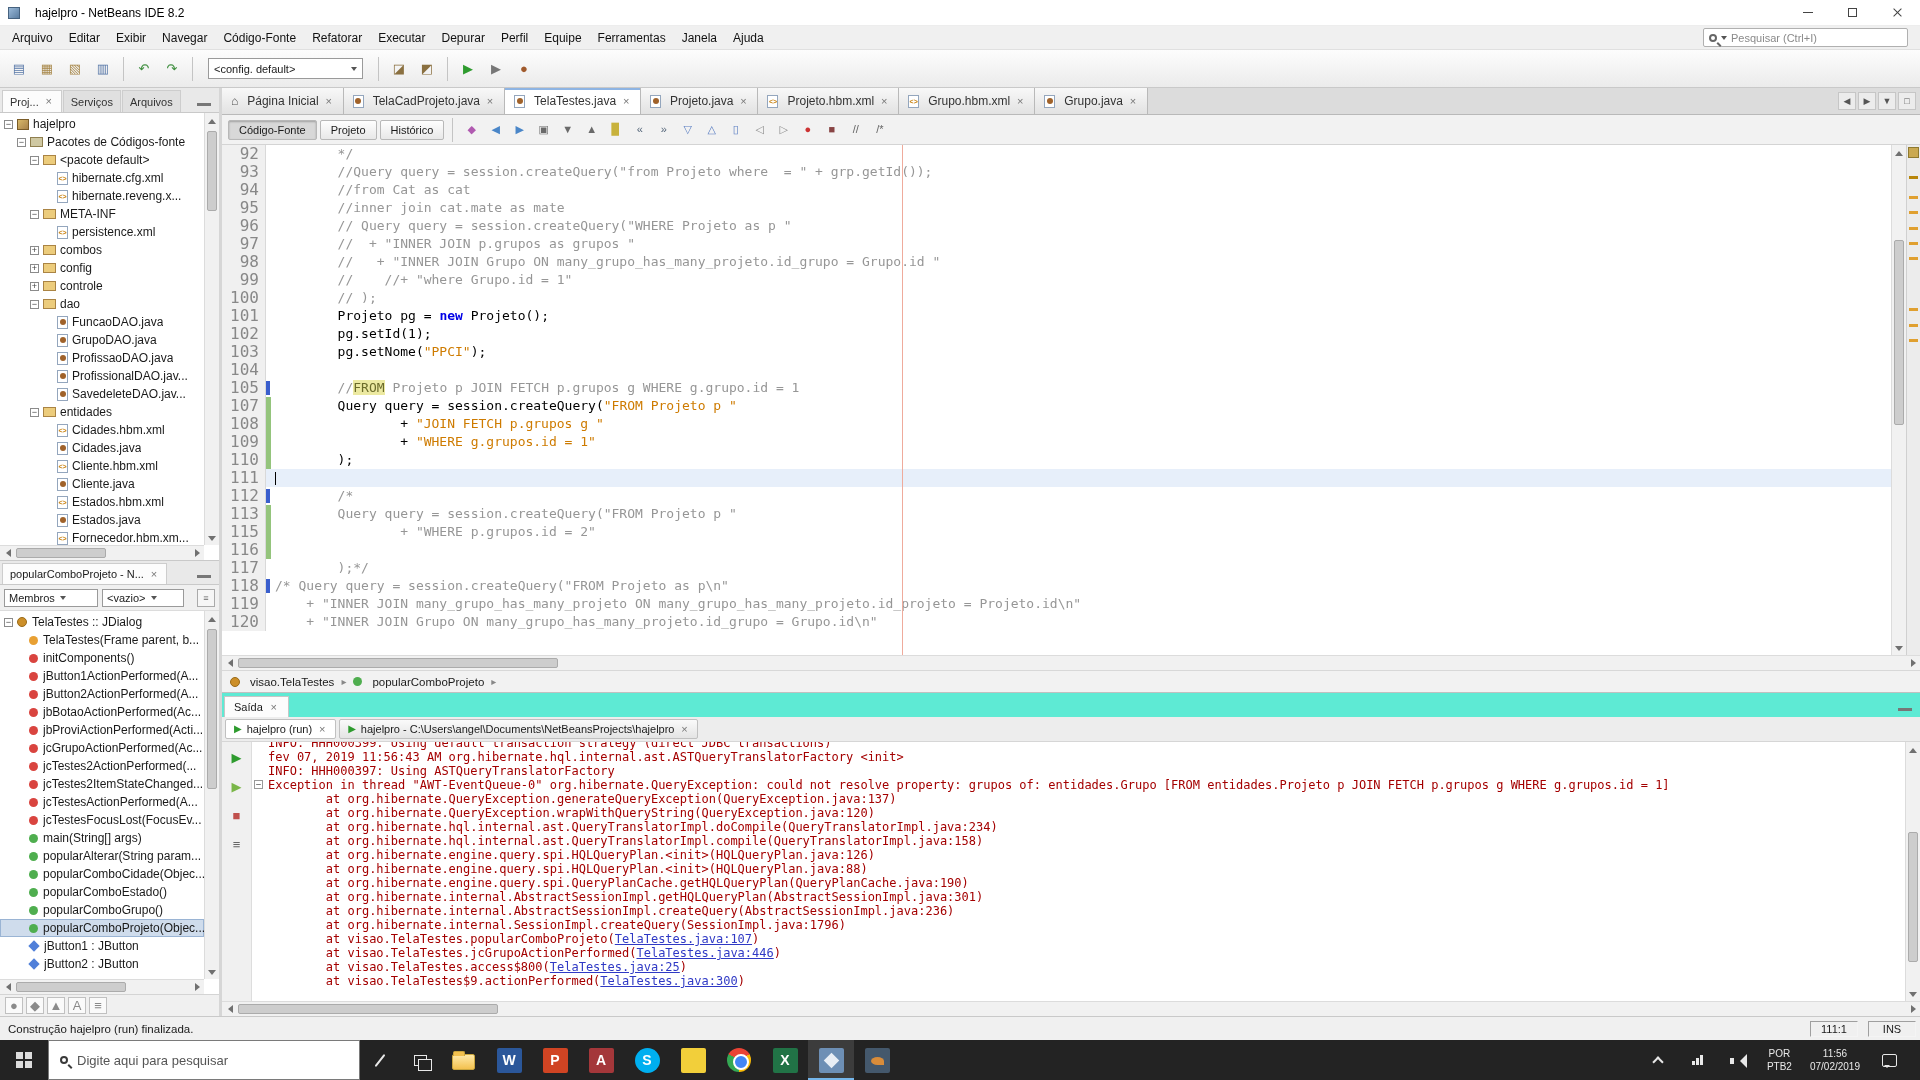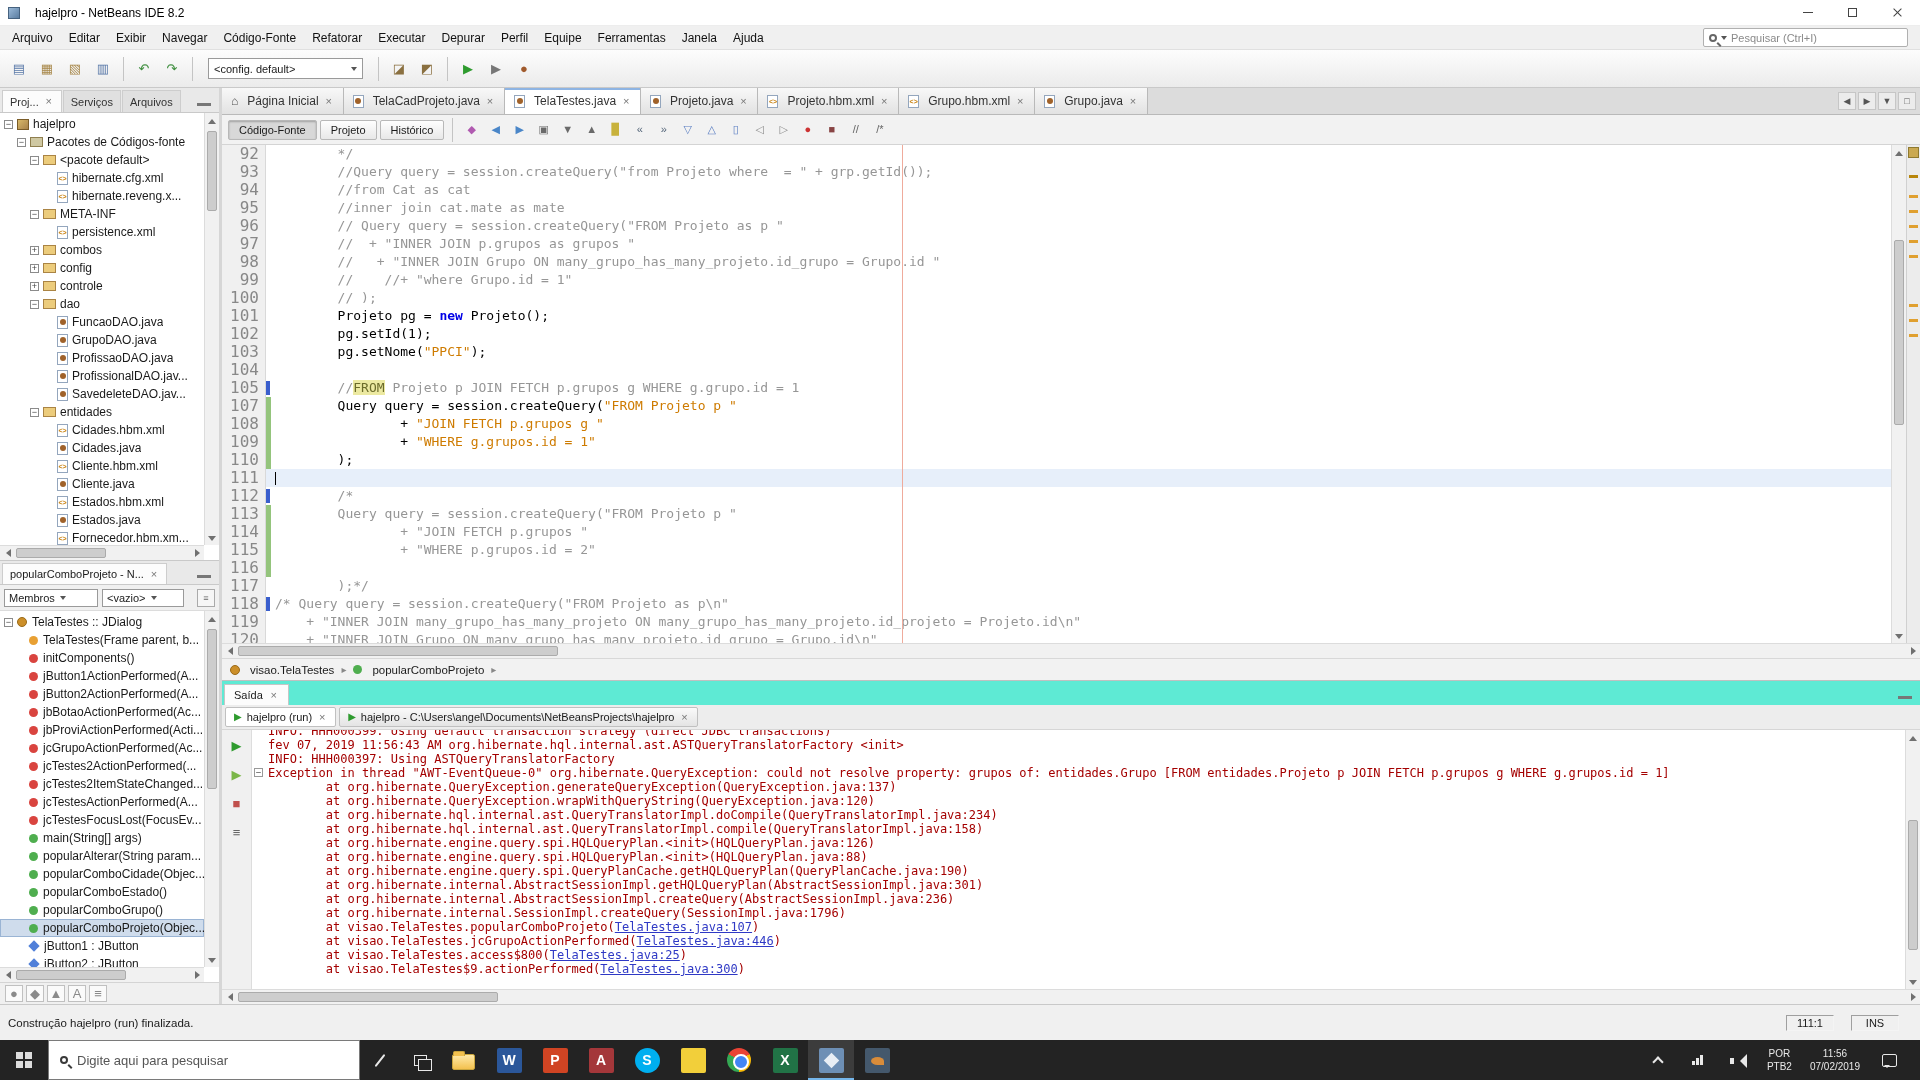--- a/index.html
+++ b/index.html
@@ -149,23 +149,23 @@
   .obtn{width:22px;height:22px;display:flex;align-items:center;justify-content:center}
   .outcontent{flex:1;position:relative;overflow:hidden;background:#fff}
   .olines{position:absolute;left:0;right:15px;top:-6px;font-family:"DejaVu Sans Mono",monospace;font-size:12px;line-height:14px}
   .orow{position:relative;padding-left:16px;white-space:pre;height:14px}
   .oerr{color:#a40000}
   .olink{color:#2f39c5;text-decoration:underline}
   .fold{position:absolute;left:2px;top:2px;width:9px;height:9px;border:1px solid #999;background:#fff;font-size:9px;line-height:7px;text-align:center;color:#555}
   .ohsbrow{position:relative;height:15px;flex:0 0 auto;background:#f1f1f1;border-top:1px solid #dcdcdc}
 
   
-  .statusbar{height:36px;background:#f0f0f0;border-top:1px solid #c9c9c9;display:flex;align-items:center;font-size:11.5px;flex:0 0 auto}
+  .statusbar{height:24px;background:#f0f0f0;border-top:1px solid #c9c9c9;display:flex;align-items:center;font-size:11.5px;flex:0 0 auto}
   .smsg{padding-left:8px}
-  .scells{margin-left:auto;display:flex;gap:17px;padding-right:21px}
+  .scells{margin-left:auto;display:flex;gap:10px;padding-right:4px}
   .scell{border:1px solid;border-color:#9f9f9f #f4f4f4 #f4f4f4 #9f9f9f;padding:1px 10px;min-width:48px;text-align:center;font-size:11px}
 
   
   .taskbar{height:40px;background:#232323;display:flex;align-items:stretch;color:#e8e8e8;flex:0 0 auto}
   .startbtn{width:48px;display:flex;align-items:center;justify-content:center}
   .winlogo{display:grid;grid-template-columns:7px 7px;grid-template-rows:7px 7px;gap:2px}
   .winlogo i{background:#dcdcdc;display:block}
   .tsearch{width:312px;background:#fff;display:flex;align-items:center;gap:9px;padding:0 11px;color:#555;font-size:13px;border:1px solid #7a7a7a}
   .tico{width:40px;display:flex;align-items:center;justify-content:center}
   .pen{width:2px;height:15px;background:#e8e8e8;transform:rotate(38deg);border-radius:1px;display:block}
@@ -709,21 +709,21 @@
               <div class="ct"><span class="c-com">        //from Cat as cat</span></div>
             </div>
             <div class="crow">
               <div class="ln">95</div>
               <div class="ann"></div>
               <div class="ct"><span class="c-com">        //inner join cat.mate as mate</span></div>
             </div>
             <div class="crow">
               <div class="ln">96</div>
               <div class="ann"></div>
-              <div class="ct"><span class="c-com">        // Query query = session.createQuery("FROM Projeto as p "</span></div>
+              <div class="ct"><span class="c-com">        // Query query = session.createQuery("WHERE Projeto as p "</span></div>
             </div>
             <div class="crow">
               <div class="ln">97</div>
               <div class="ann"></div>
               <div class="ct"><span class="c-com">        //  + "INNER JOIN p.grupos as grupos "</span></div>
             </div>
             <div class="crow">
               <div class="ln">98</div>
               <div class="ann"></div>
               <div class="ct"><span class="c-com">        //   + "INNER JOIN Grupo ON many_grupo_has_many_projeto.id_grupo = Grupo.id "</span></div>
@@ -790,25 +790,20 @@
             </div>
             <div class="crow">
               <div class="ln">112</div>
               <div class="ann blue"></div>
               <div class="ct"><span class="c-com">        /*</span></div>
             </div>
             <div class="crow">
               <div class="ln">113</div>
               <div class="ann green"></div>
               <div class="ct"><span class="c-com">        Query query = session.createQuery("FROM Projeto p "</span></div>
-            </div>
-            <div class="crow">
-              <div class="ln">114</div>
-              <div class="ann green"></div>
-              <div class="ct"><span class="c-com">                + "JOIN FETCH p.grupos "</span></div>
             </div>
             <div class="crow">
               <div class="ln">115</div>
               <div class="ann green"></div>
               <div class="ct"><span class="c-com">                + "WHERE p.grupos.id = 2"</span></div>
             </div>
             <div class="crow">
               <div class="ln">116</div>
               <div class="ann green"></div>
               <div class="ct"></div>

